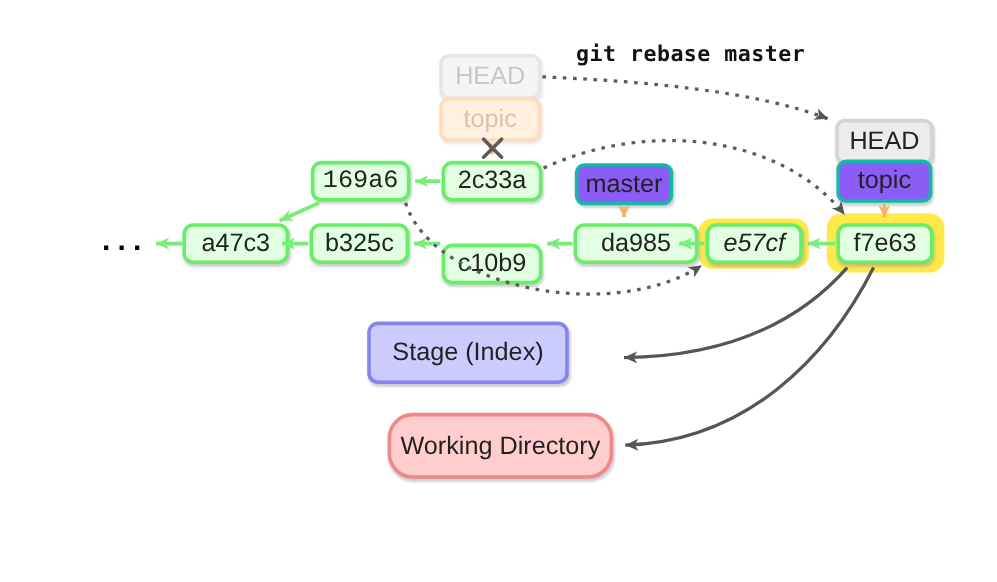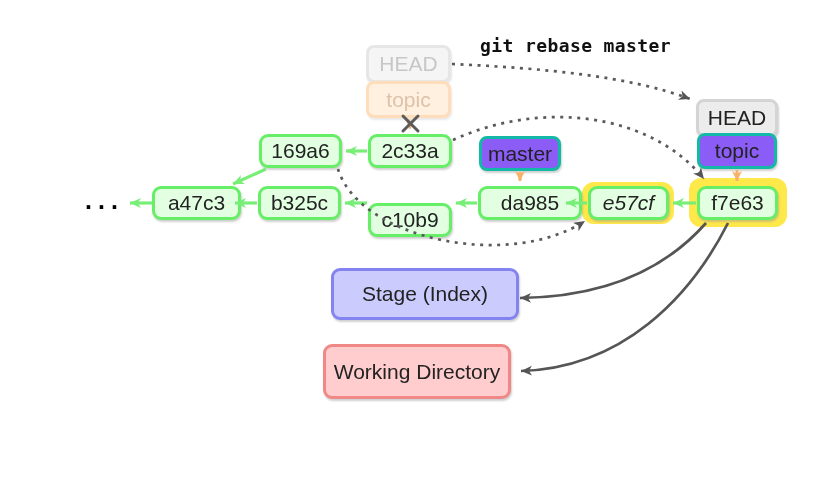--- a/index.html
+++ b/index.html
@@ -42,33 +42,33 @@
 <div class="box glow" style="left:689px;top:178px;width:98px;height:49px;"></div>
 
 <div class="box faded-head" style="left:366px;top:45px;width:85px;height:38px;">HEAD</div>
 <div class="box faded-topic" style="left:366px;top:81px;width:85px;height:37px;">topic</div>
 
 <div class="box ref-head" style="left:696px;top:99px;width:82px;height:38px;">HEAD</div>
 <div class="box ref-orange" style="left:697px;top:133px;width:80px;height:36px;">topic</div>
 
 <div class="box ref-orange" style="left:479px;top:136px;width:82px;height:35px;">master</div>
 
-<div class="box commit" style="left:259px;top:134px;width:83px;height:34px;">169a6</div>
+<div class="box commit" style="left:259px;top:134px;width:83px;height:34px;font-family:Liberation Mono, monospace;">169a6</div>
 <div class="box commit" style="left:368px;top:134px;width:84px;height:34px;">2c33a</div>
 
 <div class="ellipsis">...</div>
 <div class="box commit" style="left:152px;top:186px;width:89px;height:34px;">a47c3</div>
 <div class="box commit" style="left:258px;top:186px;width:83px;height:34px;">b325c</div>
 <div class="box commit" style="left:368px;top:186px;width:84px;height:34px;margin-top:17px;">c10b9</div>
 <div class="box commit" style="left:478px;top:186px;width:104px;height:34px;">da985</div>
 <div class="box commit" style="left:588px;top:186px;width:81px;height:34px;font-style:italic;">e57cf</div>
 <div class="box commit" style="left:697px;top:186px;width:81px;height:34px;">f7e63</div>
 
-<div class="box stage" style="left:331px;top:268px;width:188px;height:52px;">Stage (Index)</div>
-<div class="box workdir" style="left:323px;top:344px;width:188px;height:55px;">Working Directory</div>
+<div class="box stage" style="left:306px;top:268px;width:168px;height:52px;">Stage (Index)</div>
+<div class="box workdir" style="left:323px;top:344px;width:188px;height:55px;border-radius:21px;">Working Directory</div>
 
 <svg class="arrows" width="831" height="485" viewBox="0 0 831 485">
   <defs>
     <marker id="mGreen" markerUnits="userSpaceOnUse" markerWidth="13" markerHeight="12" refX="11" refY="5" orient="auto">
       <path d="M0,0 L11,5 L0,10 L3.2,5 Z" fill="#78ee78"></path>
     </marker>
     <marker id="mOrange" markerUnits="userSpaceOnUse" markerWidth="13" markerHeight="12" refX="10" refY="5" orient="auto">
       <path d="M0,0 L10,5 L0,10 L3,5 Z" fill="#f8b168"></path>
     </marker>
     <marker id="mOrangeFaded" markerUnits="userSpaceOnUse" markerWidth="13" markerHeight="12" refX="10" refY="5" orient="auto">

